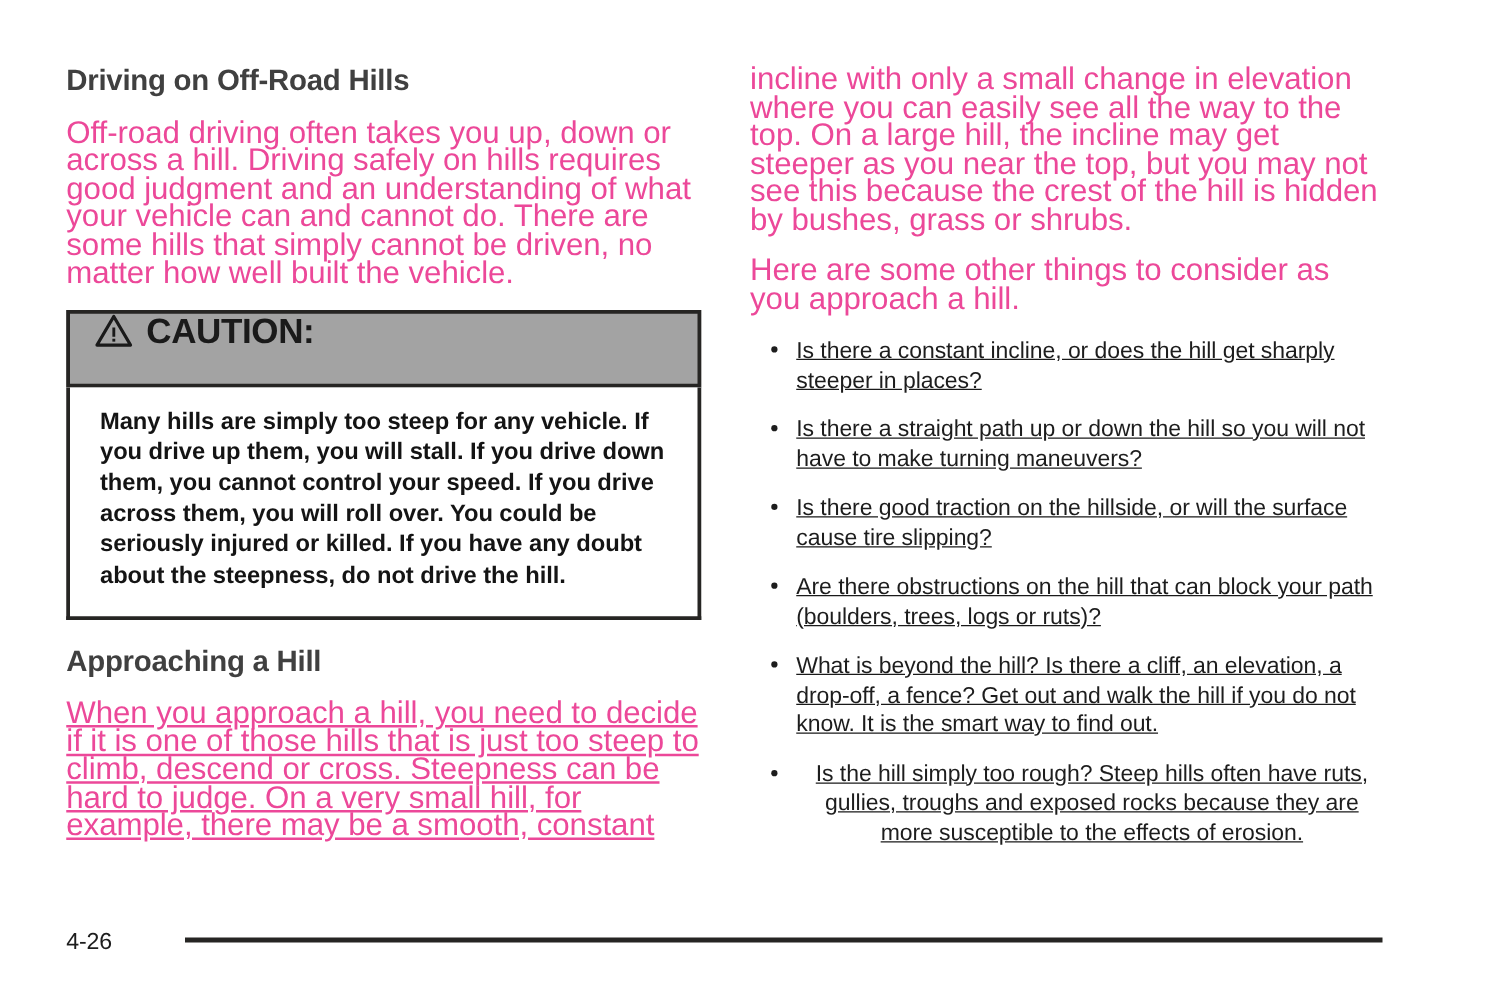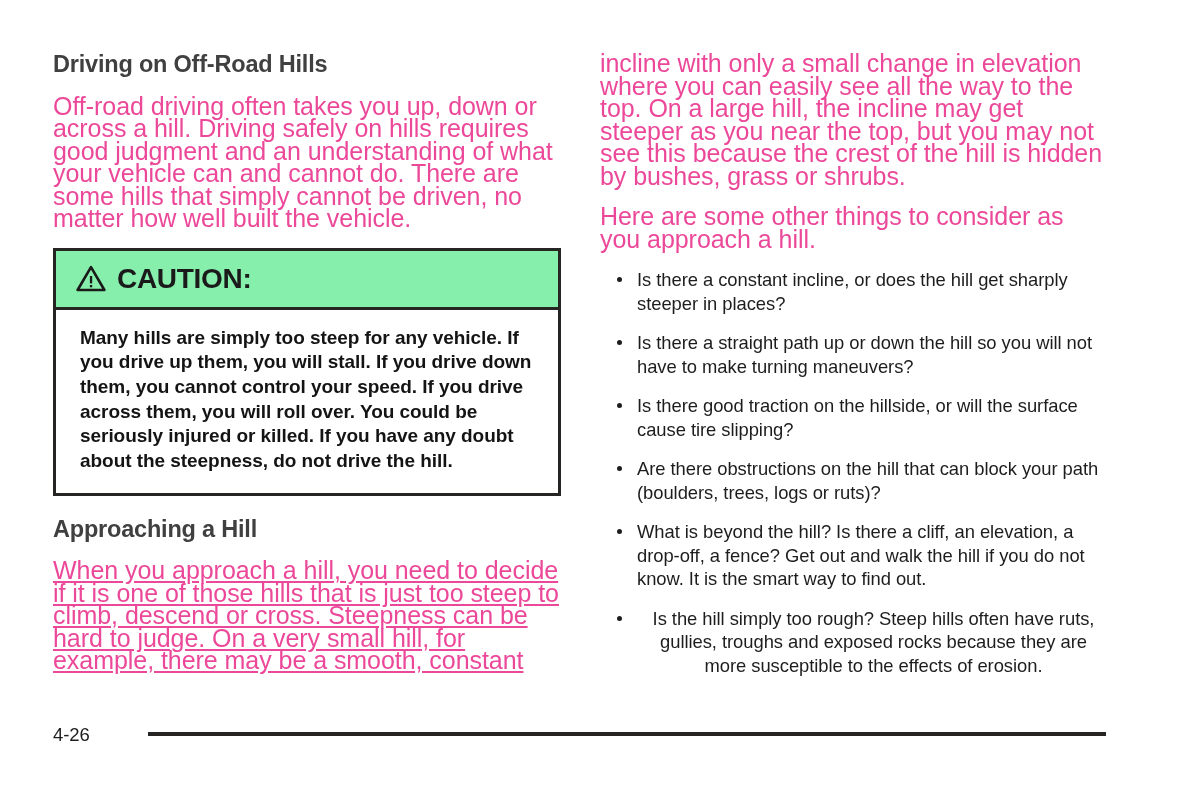--- a/index.html
+++ b/index.html
@@ -53,26 +53,26 @@
   }
   p.body:last-child { margin-bottom: 2px; text-decoration: underline; }
 
   
   .caution-box {
     margin: 0 0 0 0;
     width: 508px;
     box-sizing: border-box;
   }
   .caution-header {
-    background: #86efac;
+    background: #a3a3a3;
     border: 3px solid #262523;
     box-sizing: border-box;
     height: 62px;
     display: flex;
-    align-items: center;
+    align-items: flex-start;
     padding-left: 20px;
   }
   .warn-triangle {
     width: 30px;
     height: 27px;
     flex: 0 0 auto;
     margin-right: 11px;
     display: block;
   }
   .caution-word {
@@ -96,20 +96,21 @@
     font-weight: bold;
     color: #141414;
     letter-spacing: -0.05px;
   }
 
   
   ul.bullets {
     list-style: none;
     margin: 16px 0 0 0;
     padding: 0;
+    text-decoration: underline;
   }
   ul.bullets li {
     position: relative;
     padding-left: 37px;
     margin-bottom: 16px;
     font-size: 18.4px;
     line-height: 23.5px;
     color: #1d1d1d;
     letter-spacing: -0.05px;
   }
@@ -122,21 +123,21 @@
     height: 5px;
     border-radius: 50%;
     background: #1d1d1d;
   }
 
   
   .footer {
     position: absolute;
     left: 53px;
     right: 0;
-    bottom: 18px;
+    bottom: 0;
     height: 70px;
   }
   .folio {
     position: absolute;
     left: 0;
     top: 12px;
     font-size: 18.5px;
     color: #1d1d1d;
     letter-spacing: -0.1px;
   }

